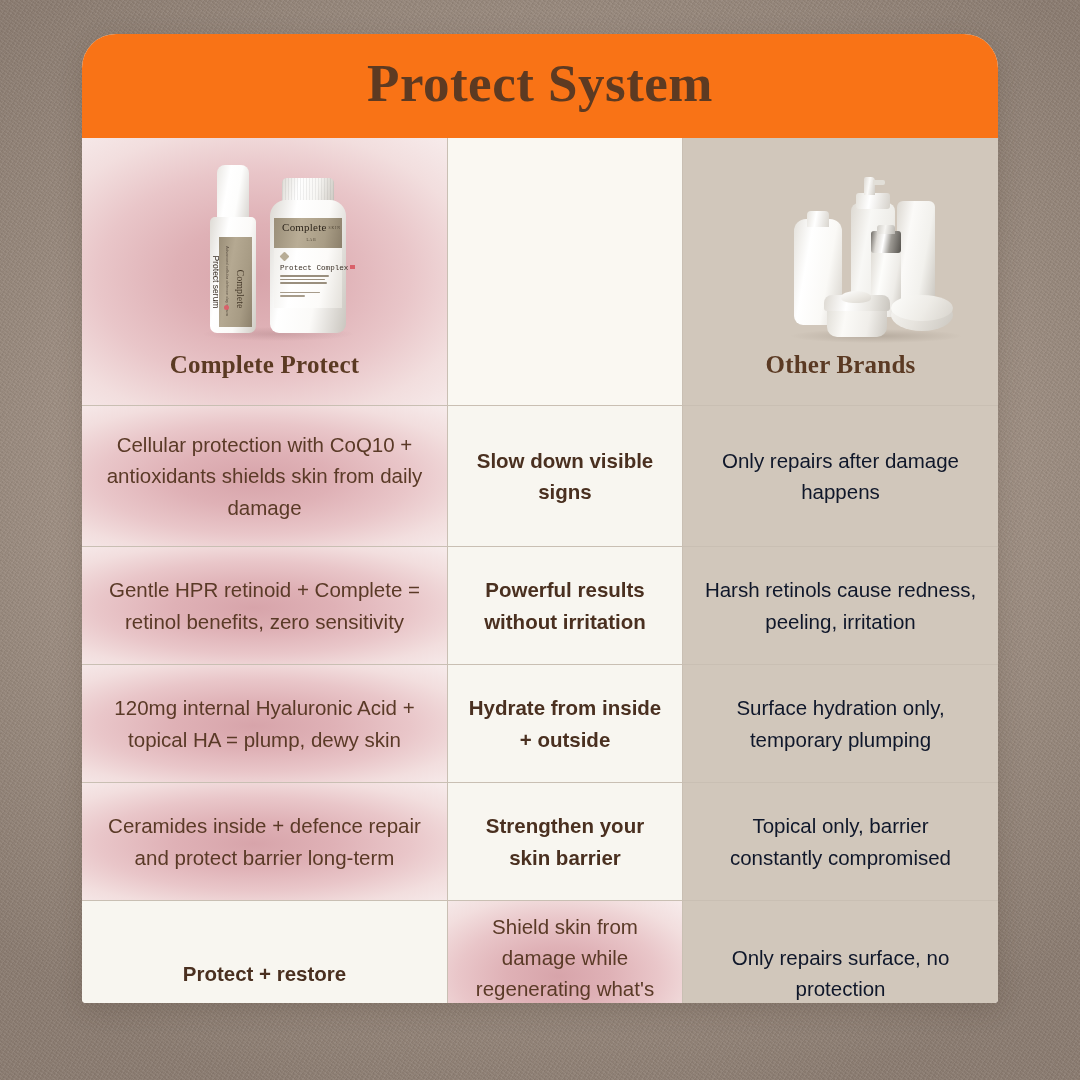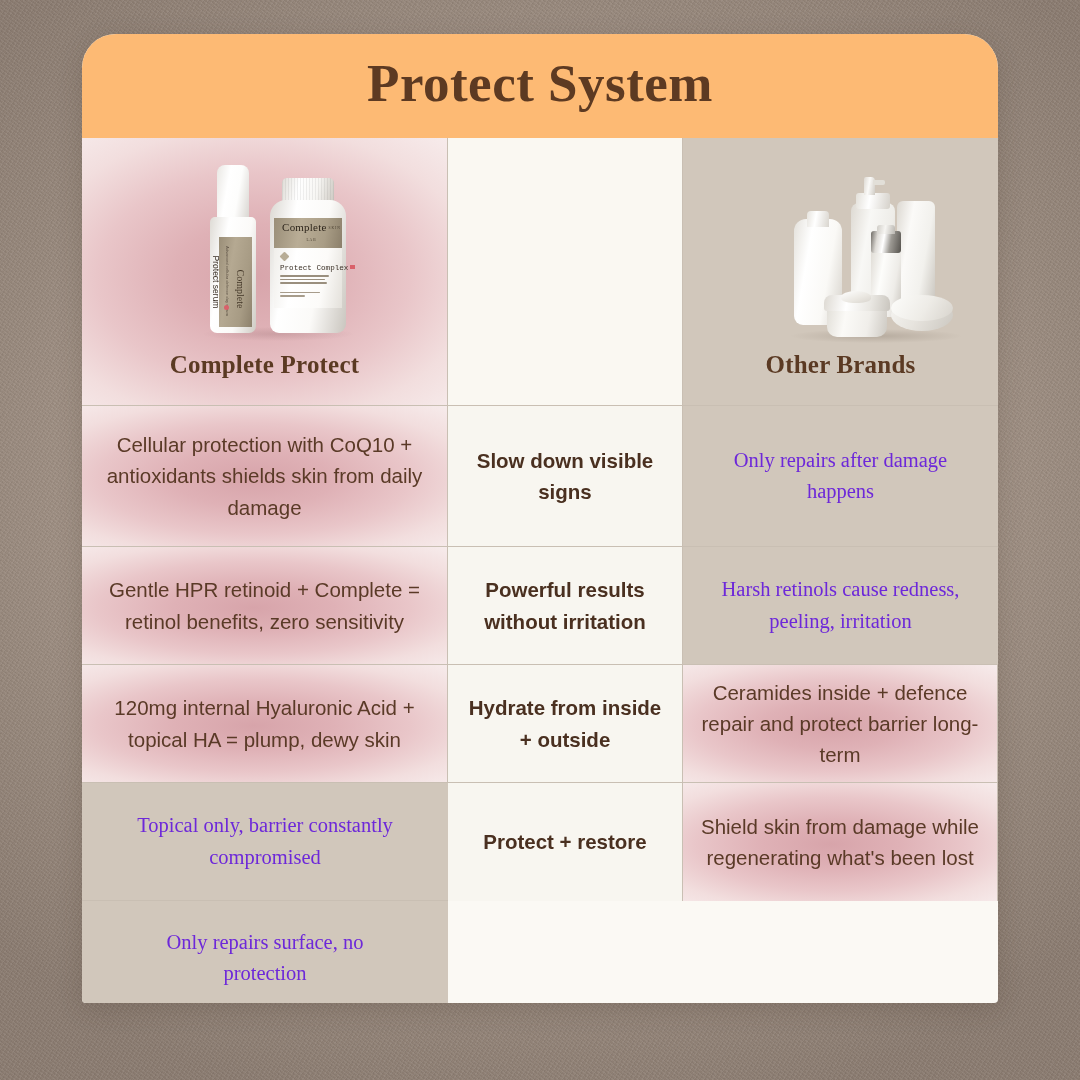--- a/index.html
+++ b/index.html
@@ -43,21 +43,21 @@
     height: 969px;
     border-radius: 34px 34px 4px 4px;
     overflow: hidden;
     background: #fbf9f4;
     box-shadow: 0 6px 26px rgba(60,44,34,.20);
   }
 
   
   #title-band {
     height: 104px;
-    background: #fdba74;
+    background: #f97316;
     display: flex;
     align-items: center;
     justify-content: center;
   }
   #page-title {
     font-family: "Liberation Serif", serif;
     font-size: 53px;
     letter-spacing: .5px;
     color: #5d3a22;
     line-height: 1;
@@ -119,21 +119,21 @@
     line-height: 1.52;
     color: #5a3a27;
     max-width: 336px;
   }
   .col-b .txt {
     font-weight: bold;
     color: #4a3020;
     max-width: 206px;
     font-size: 20.5px;
   }
-  .col-c .txt { max-width: 272px; color: #6d28d9; font-family: Liberation Serif, serif; }
+  .col-c .txt { max-width: 272px; color: #0f172a; }
 
   
   .prod-wrap { position: absolute; inset: 0; }
 
   
   .serum {
     position: absolute;
     left: 112px;
     bottom: 18px;
     width: 46px;
@@ -445,24 +445,30 @@
     <div class="cell col-c row-cell r2 lastcol">
       <div class="txt">Harsh retinols cause redness, peeling, irritation</div>
     </div>
 
     <div class="cell col-a row-cell r3">
       <div class="txt">120mg internal Hyaluronic Acid + topical HA = plump, dewy skin</div>
     </div>
     <div class="cell col-b row-cell r3">
       <div class="txt">Hydrate from inside + outside</div>
     </div>
+    <div class="cell col-c row-cell r3 lastcol">
+      <div class="txt">Surface hydration only, temporary plumping</div>
+    </div>
 
     <div class="cell col-a row-cell r4">
       <div class="txt">Ceramides inside + defence repair and protect barrier long-term</div>
     </div>
+    <div class="cell col-b row-cell r4">
+      <div class="txt">Strengthen your skin barrier</div>
+    </div>
     <div class="cell col-c row-cell r4 lastcol">
       <div class="txt">Topical only, barrier constantly compromised</div>
     </div>
 
     <div class="cell col-b row-cell r5">
       <div class="txt">Protect + restore</div>
     </div>
     <div class="cell col-a row-cell r5">
       <div class="txt">Shield skin from damage while regenerating what's been lost</div>
     </div>

